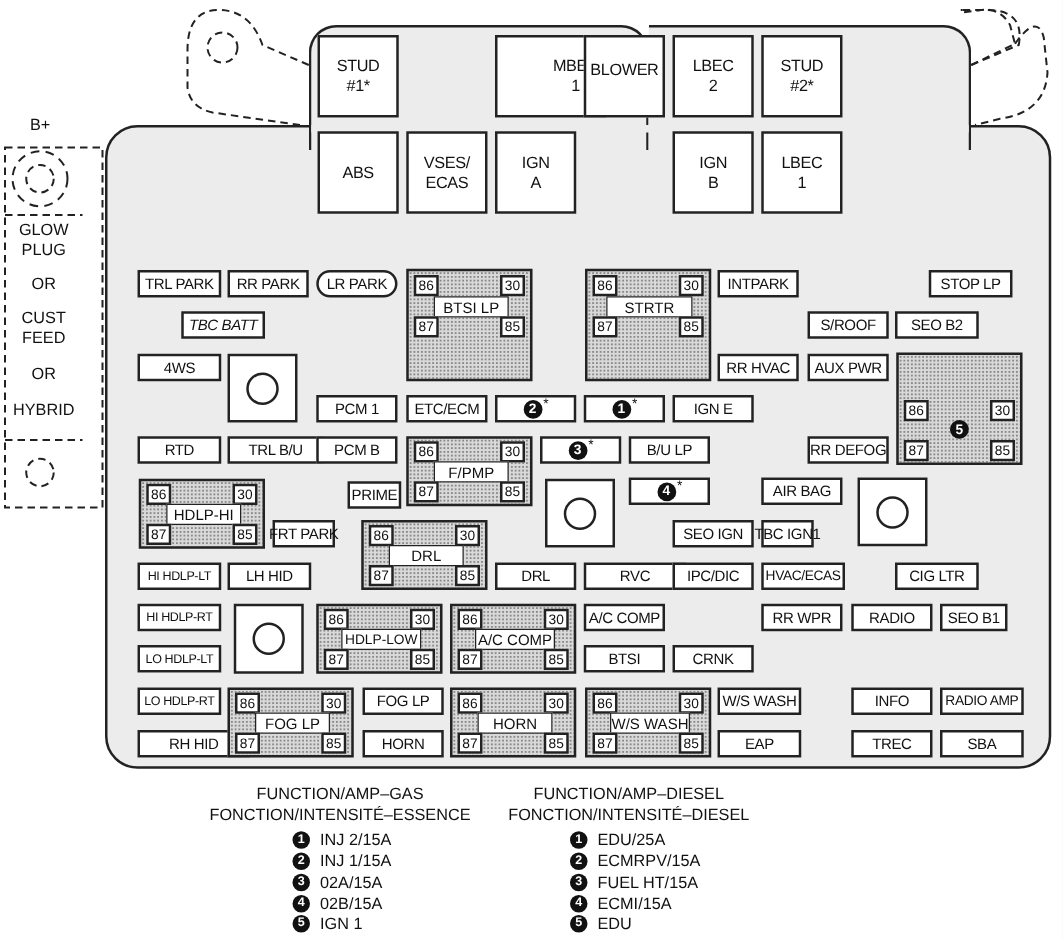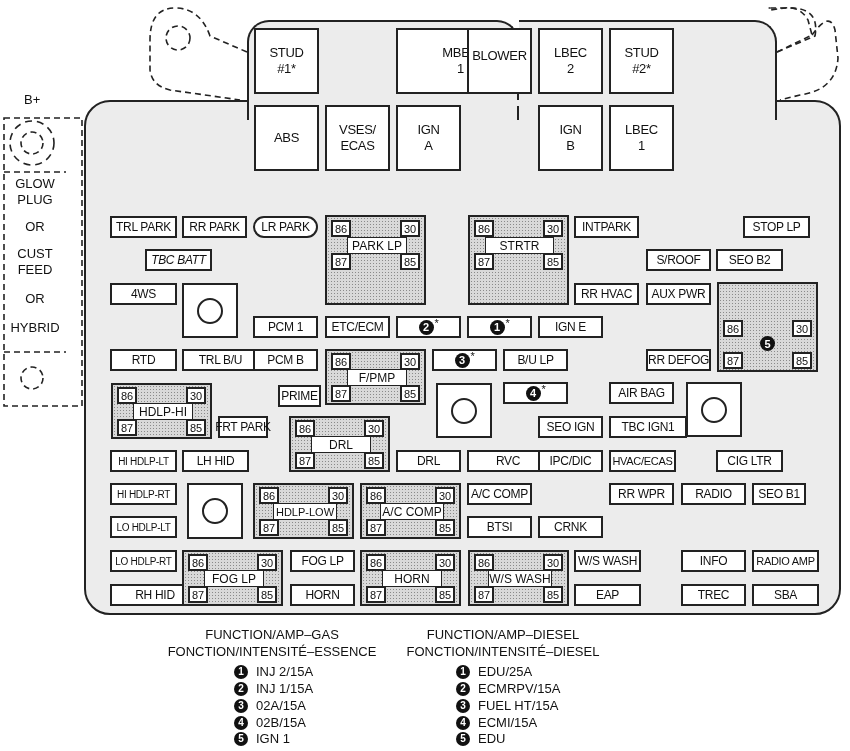--- a/index.html
+++ b/index.html
@@ -126,21 +126,21 @@
 <div class="fuse" style="left:503px;top:349px;width:65px;height:22px;">B/U LP</div>
 <div class="fuse" style="left:646px;top:349px;width:65px;height:22px;">RR DEFOG</div>
 <div class="fuse" style="left:278px;top:385px;width:43px;height:22px;">PRIME</div>
 <div class="fuse" style="left:503px;top:382px;width:65px;height:22px;">
   <span class="num">4</span>
     <span class="star">*</span>
 </div>
 <div class="fuse" style="left:609px;top:382px;width:65px;height:22px;">AIR BAG</div>
 <div class="fuse" style="left:218px;top:416px;width:50px;height:22px;">FRT PARK</div>
 <div class="fuse" style="left:538px;top:416px;width:65px;height:22px;">SEO IGN</div>
-<div class="fuse" style="left:609px;top:416px;width:78px;height:22px;">TBC IGN1</div>
+<div class="fuse" style="left:609px;top:416px;width:42px;height:22px;">TBC IGN1</div>
 <div class="fuse" style="left:110px;top:450px;width:67px;height:22px;font-size:10px;">HI HDLP-LT</div>
 <div class="fuse" style="left:182px;top:450px;width:67px;height:22px;">LH HID</div>
 <div class="fuse" style="left:396px;top:450px;width:65px;height:22px;">DRL</div>
 <div class="fuse" style="left:467px;top:450px;width:82px;height:22px;">RVC</div>
 <div class="fuse" style="left:538px;top:450px;width:65px;height:22px;">IPC/DIC</div>
 <div class="fuse" style="left:609px;top:450px;width:67px;height:22px;font-size:11px;">HVAC/ECAS</div>
 <div class="fuse" style="left:716px;top:450px;width:67px;height:22px;">CIG LTR</div>
 <div class="fuse" style="left:110px;top:483px;width:67px;height:22px;font-size:10px;">HI HDLP-RT</div>
 <div class="fuse" style="left:467px;top:483px;width:65px;height:22px;">A/C COMP</div>
 <div class="fuse" style="left:609px;top:483px;width:65px;height:22px;">RR WPR</div>
@@ -169,21 +169,21 @@
 <div class="sock" style="left:686px;top:382px;width:56px;height:55px;">
     <div class="circ"></div>
   </div>
 <div class="sock" style="left:187px;top:483px;width:56px;height:56px;">
     <div class="circ"></div>
   </div>
 
 <div class="relay" style="left:325px;top:215px;width:101px;height:90px;">
   <div class="pin" style="left:4px;top:3px;">86</div>
   <div class="pin" style="right:4px;top:3px;">30</div>
-  <div class="rlabel" style="left:20px;top:20px;width:60px;">PARK LP</div>
+  <div class="rlabel" style="left:20px;top:20px;width:60px;">BTSI LP</div>
   <div class="pin" style="left:4px;top:36px;">87</div>
   <div class="pin" style="right:4px;top:36px;">85</div>
 </div>
 <div class="relay" style="left:468px;top:215px;width:101px;height:90px;">
   <div class="pin" style="left:4px;top:3px;">86</div>
   <div class="pin" style="right:4px;top:3px;">30</div>
   <div class="rlabel" style="left:15px;top:20px;width:69px;">STRTR</div>
   <div class="pin" style="left:4px;top:36px;">87</div>
   <div class="pin" style="right:4px;top:36px;">85</div>
 </div>

